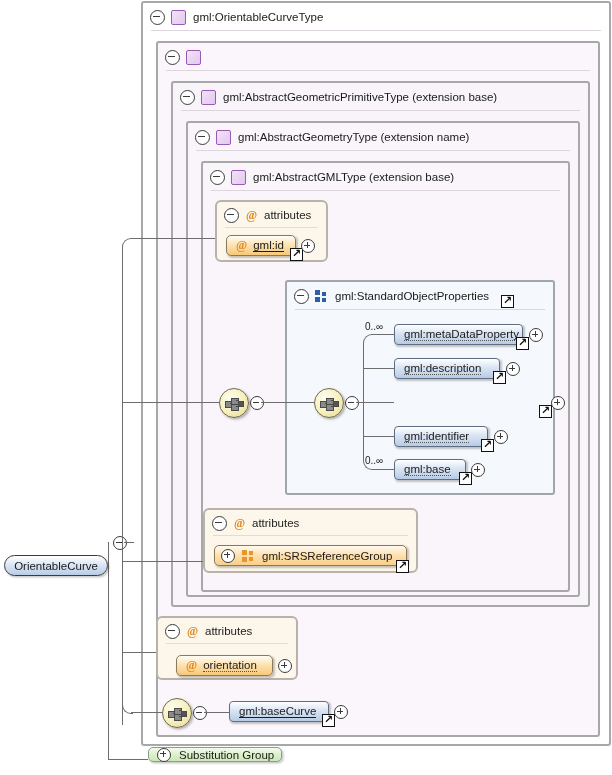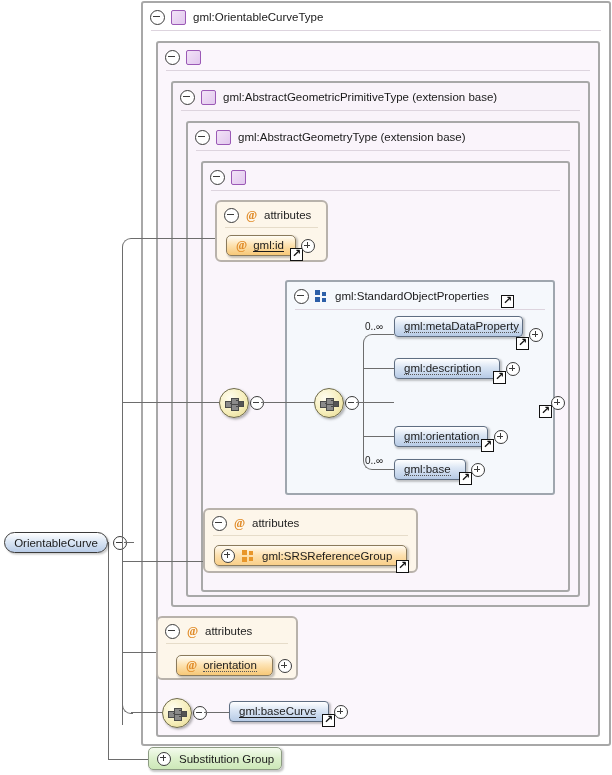--- a/index.html
+++ b/index.html
@@ -94,33 +94,33 @@
     padding:0 9px;white-space:nowrap;
     font-size:11.5px;color:#1b1b1b;
     box-shadow:1.5px 1.5px 2px rgba(0,0,0,.22);
   }
   .node.el{
     background:linear-gradient(180deg,#ffffff 0%,#dbe6f4 42%,#b7cbe6 100%);
     border-color:#5f6e82;
   }
   .node.root{
     background:linear-gradient(180deg,#ffffff 0%,#dce7f5 45%,#b9cce7 100%);
-    border-color:#3b3b3b;border-radius:11px;
+    border-color:#3b3b3b;border-radius:11px;margin-top:23px;
   }
   .node.attr{
     background:linear-gradient(180deg,#fffdf6 0%,#fde3b4 45%,#f7c877 100%);
     border-color:#8a7a5c;border-radius:5px;
   }
   .node.grp{
     background:linear-gradient(180deg,#fffaf0 0%,#fde0ae 50%,#f9cf89 100%);
     border-color:#8a7a5c;border-radius:5px;
   }
   .node.subst{
     background:linear-gradient(180deg,#f4fbee 0%,#dcf0cc 50%,#cde8b8 100%);
-    border-color:#8d9c83;border-radius:5px;height:23px;
+    border-color:#8d9c83;border-radius:5px;height:15px;
   }
   .node .nm{display:inline-block;}
   .node .nm.req{border-bottom:1px solid #1b1b1b;}
   .node .nm.opt{border-bottom:1px dotted #555;}
   .node .at{
     color:#e08b28;font-weight:bold;margin-right:6px;
     font-family:"Liberation Serif",serif;font-size:12px;
   }
 
   
@@ -213,29 +213,30 @@
       <span class="ic-type"></span>
       <span class="lbl">gml:AbstractGeometricPrimitiveType (extension base)</span>
       <span class="sep"></span>
     </div>
   </div>
 
   <div class="box lvl3" style="left:186px;top:121px;width:394px;height:476px;">
     <div class="box-hd">
       <span class="tog"></span>
       <span class="ic-type"></span>
-      <span class="lbl">gml:AbstractGeometryType (extension base)</span>
+      <span class="lbl">gml:AbstractGeometryType (extension name)</span>
       <span class="sep"></span>
     </div>
   </div>
 
   <div class="box lvl4" style="left:201px;top:161px;width:369px;height:431px;">
     <div class="box-hd">
       <span class="tog"></span>
       <span class="ic-type"></span>
+      <span class="lbl">gml:AbstractGMLType (extension base)</span>
       <span class="sep"></span>
     </div>
   </div>
 
   <div class="xminus" style="left:113px;top:536px;"></div>
 
   <div class="ln lnh" style="left:124px;top:541.6px;width:10px;"></div>
 
   <div class="ln lnv" style="left:122px;top:247px;height:295px;"></div>
   <div class="ln lnv" style="left:122px;top:542px;height:183px;"></div>
@@ -317,37 +318,37 @@
   <div class="corner" style="left:363px;top:334px;width:10px;height:10px;"></div>
   <div class="cornerBL" style="left:363px;top:459px;width:10px;height:10px;"></div>
 
   <div class="ln lnh" style="left:372px;top:334px;width:22px;"></div>
   <div class="ln lnh" style="left:363px;top:367.5px;width:31px;"></div>
   <div class="ln lnh" style="left:363px;top:401.5px;width:31px;"></div>
   <div class="ln lnh" style="left:363px;top:435.5px;width:31px;"></div>
   <div class="ln lnh" style="left:372px;top:468.5px;width:22px;"></div>
 
   <div class="card" style="left:365px;top:321px;">0..∞</div>
-  <div class="node el" style="left:394px;top:316px;width:129px;">
+  <div class="node el" style="left:394px;top:324px;width:129px;">
     <span class="nm opt">gml:metaDataProperty</span>
   </div>
   <div class="lnk" style="left:516px;top:337px;"></div>
   <div class="xplus" style="left:529px;top:328px;"></div>
 
   <div class="node el" style="left:394px;top:358px;width:106px;">
     <span class="nm opt">gml:description</span>
   </div>
   <div class="lnk" style="left:493px;top:371px;"></div>
   <div class="xplus" style="left:506px;top:362px;"></div>
 
   <div class="lnk" style="left:539px;top:405px;"></div>
   <div class="xplus" style="left:551px;top:396px;"></div>
 
   <div class="node el" style="left:394px;top:426px;width:94px;">
-    <span class="nm opt">gml:orientation</span>
+    <span class="nm opt">gml:identifier</span>
   </div>
   <div class="lnk" style="left:481px;top:439px;"></div>
   <div class="xplus" style="left:494px;top:430px;"></div>
 
   <div class="card" style="left:365px;top:455px;">0..∞</div>
   <div class="node el" style="left:394px;top:459px;width:72px;">
     <span class="nm opt">gml:base</span>
   </div>
   <div class="lnk" style="left:459px;top:472px;"></div>
   <div class="xplus" style="left:471px;top:463px;"></div>

